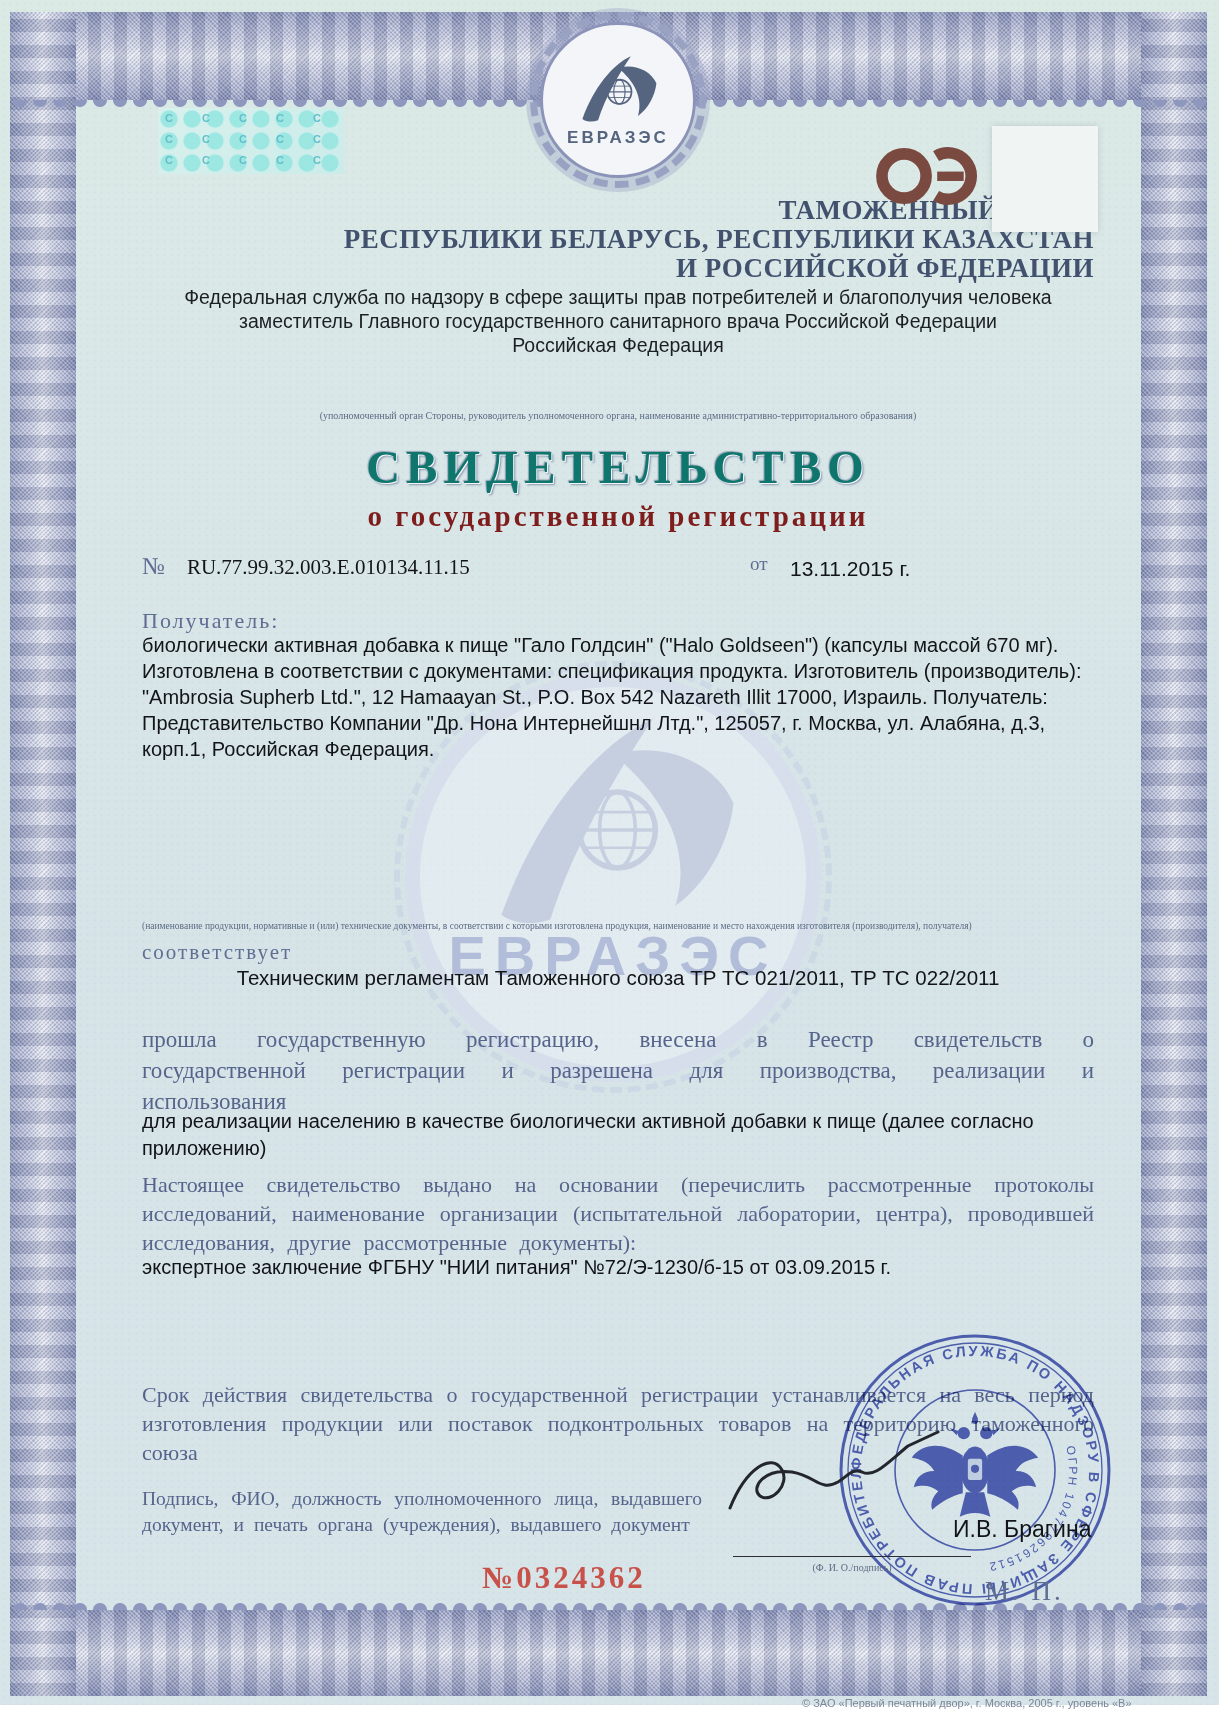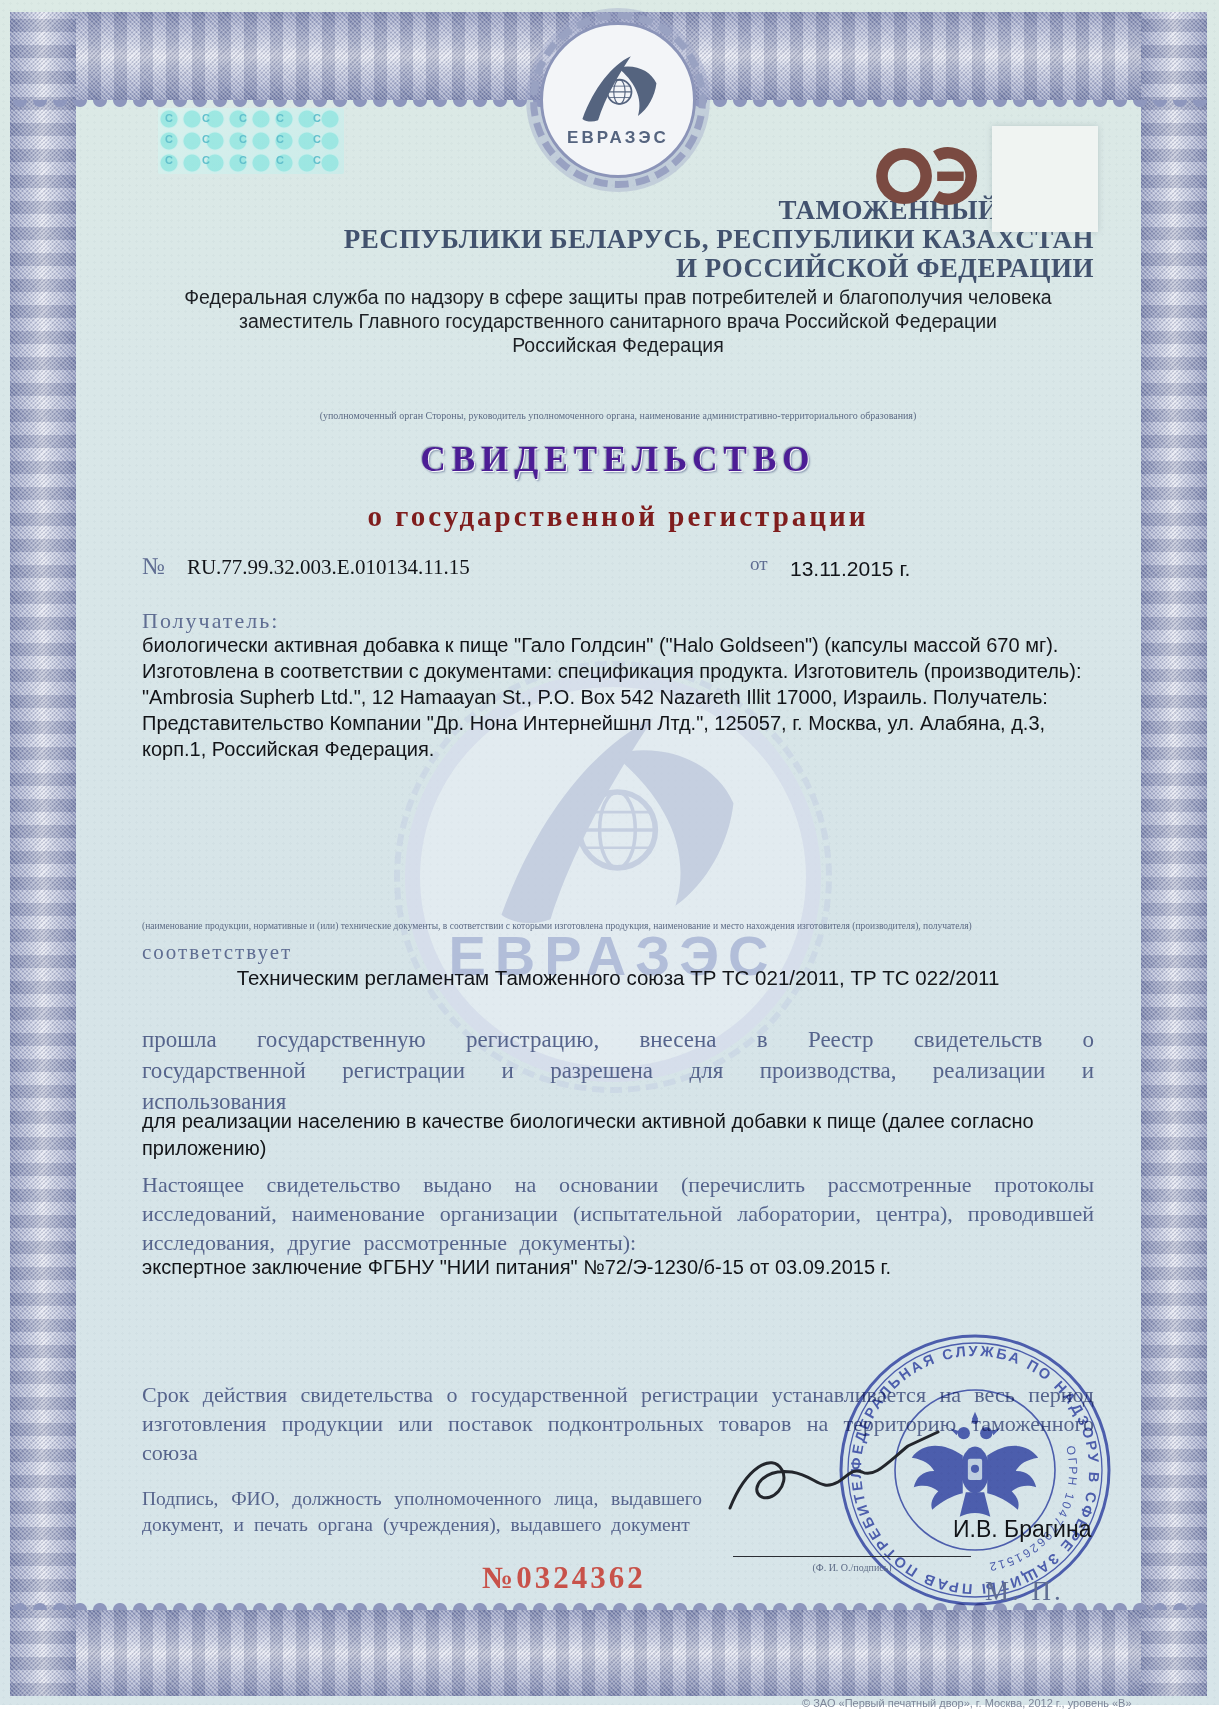--- a/index.html
+++ b/index.html
@@ -51,21 +51,21 @@
     background:rgba(238,242,248,.5);border:15px solid rgba(198,206,228,.42);outline:6px dashed rgba(190,200,224,.4);outline-offset:5px;
     z-index:0;display:flex;flex-direction:column;align-items:center;}
   #watermark .mark{width:270px;height:232px;color:#aeb9d4;opacity:.55;margin-top:18px;}
   #watermark .cap{font-family:"Liberation Sans",sans-serif;font-weight:bold;font-size:56px;letter-spacing:9px;color:rgba(138,153,198,.55);margin-top:-14px;}
   
   .layer{position:absolute;left:142px;width:952px;z-index:2;}
   .center{text-align:center;}
   .hdr{font-weight:bold;color:#42526e;font-size:27px;line-height:29px;letter-spacing:.5px;}
   .agency{font-family:"Liberation Sans",sans-serif;color:#1c1f24;font-size:19.5px;line-height:24px;}
   .tiny{color:#5d6b85;font-size:10px;}
-  .title-main{font-size:35px;font-weight:bold;letter-spacing:6px;color:#4c1d95;
+  .title-main{font-size:47px;font-weight:bold;letter-spacing:6px;color:#0f766e;
     text-shadow:1px 1px 0 rgba(255,255,255,.9),2px 2px 2px rgba(70,85,130,.55),-1px -1px 1px rgba(80,92,130,.5);}
   .title-sub{font-size:29px;font-weight:bold;letter-spacing:3px;color:#7f1d1d;}
   .formlbl{color:#5f6d92;}
   .sans{font-family:"Liberation Sans",sans-serif;color:#121418;}
   .para-form{color:#56648c;font-size:23px;line-height:31px;text-align:justify;word-spacing:13px;}
   .para-form2{color:#56648c;font-size:22px;line-height:29px;text-align:justify;word-spacing:7px;}
   .serial{font-size:31px;color:#c8524a;letter-spacing:3px;font-weight:bold;}
   .stamp-wrap{position:absolute;left:823px;top:1318px;width:304px;height:304px;z-index:3;mix-blend-mode:multiply;opacity:.88;}
   .sig-wrap{position:absolute;left:722px;top:1422px;width:238px;height:126px;z-index:4;}
   .sig-line{position:absolute;left:733px;top:1556px;width:238px;border-top:1.6px solid #2a2d33;z-index:4;}
@@ -198,14 +198,14 @@
       <circle cx="0" cy="-54" r="3"></circle>
       <ellipse cx="0" cy="-6" rx="14" ry="23"></ellipse>
       <path d="M-12,-20 C-32,-34 -52,-32 -62,-18 C-50,-16 -44,-12 -40,-5 C-52,-5 -58,2 -60,11 C-50,8 -42,10 -36,15 C-42,21 -44,27 -42,33 C-32,25 -22,19 -12,17 Z"></path>
       <path d="M12,-20 C32,-34 52,-32 62,-18 C50,-16 44,-12 40,-5 C52,-5 58,2 60,11 C50,8 42,10 36,15 C42,21 44,27 42,33 C32,25 22,19 12,17 Z"></path>
       <path d="M-9,16 L9,16 L15,40 C6,35 -6,35 -15,40 Z"></path>
       <rect x="-7" y="-17" width="14" height="21" rx="2" fill="#dfe4f6"></rect>
       <circle cx="0" cy="-7" r="4"></circle>
     </g>
   </svg>
 
-  <div class="print-note">© ЗАО «Первый печатный двор», г. Москва, 2012 г., уровень «В»</div>
+  <div class="print-note">© ЗАО «Первый печатный двор», г. Москва, 2005 г., уровень «В»</div>
 </div>
 
 </body></html>

